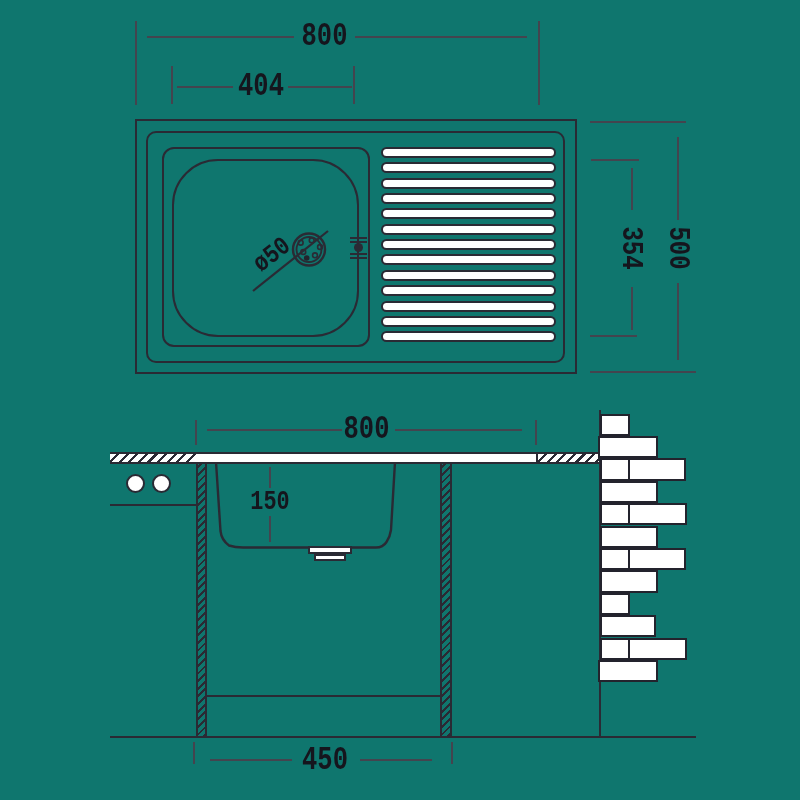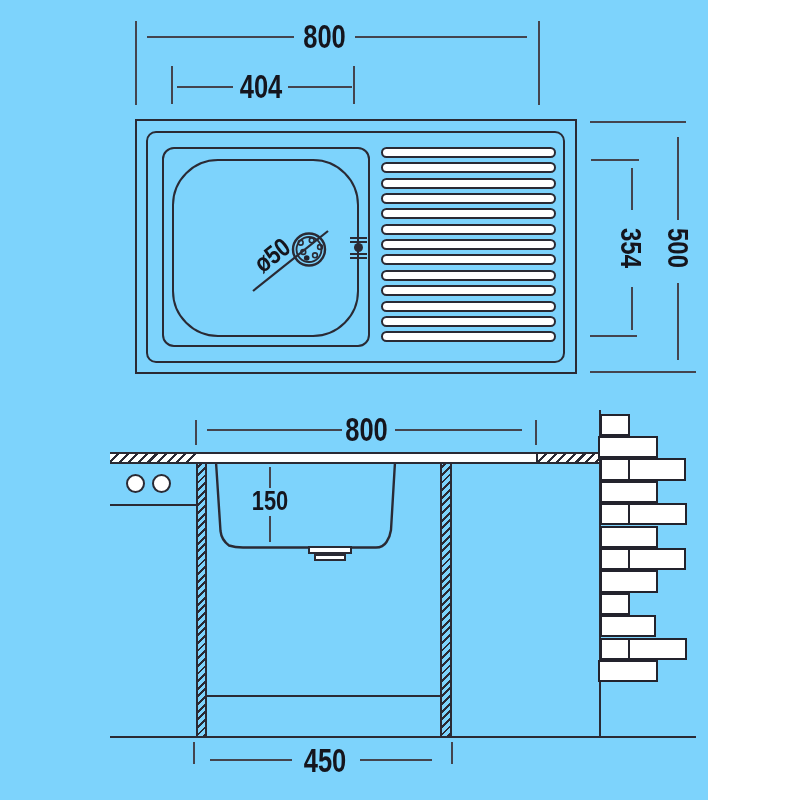--- a/index.html
+++ b/index.html
@@ -1,17 +1,17 @@
 <!DOCTYPE html>
 <html><head>
 <meta charset="utf-8">
 <style>
   html,body{margin:0;padding:0;background:#ffffff;}
-  .canvas{position:relative;width:708px;height:800px;background:#7dd3fc;overflow:hidden;
-          font-family:Liberation Sans, sans-serif;}
+  .canvas{position:relative;width:800px;height:800px;background:#0f766e;overflow:hidden;
+          font-family:Liberation Mono, monospace;}
   
   .ln{position:absolute;background:#2a2a34;}
   .dimln{position:absolute;background:#44444e;}
   .box{position:absolute;border:2px solid #2a2a34;background:transparent;box-sizing:border-box;}
   
   .num{position:absolute;color:#15151d;font-weight:bold;text-align:center;
        display:flex;align-items:center;justify-content:center;white-space:nowrap;}
   .num-big{font-size:34px;transform:scaleX(0.75);}
   .num-med{font-size:28px;transform:scaleX(0.78);}
   .rot90{transform:rotate(90deg) scaleX(0.80);font-size:30px;}

